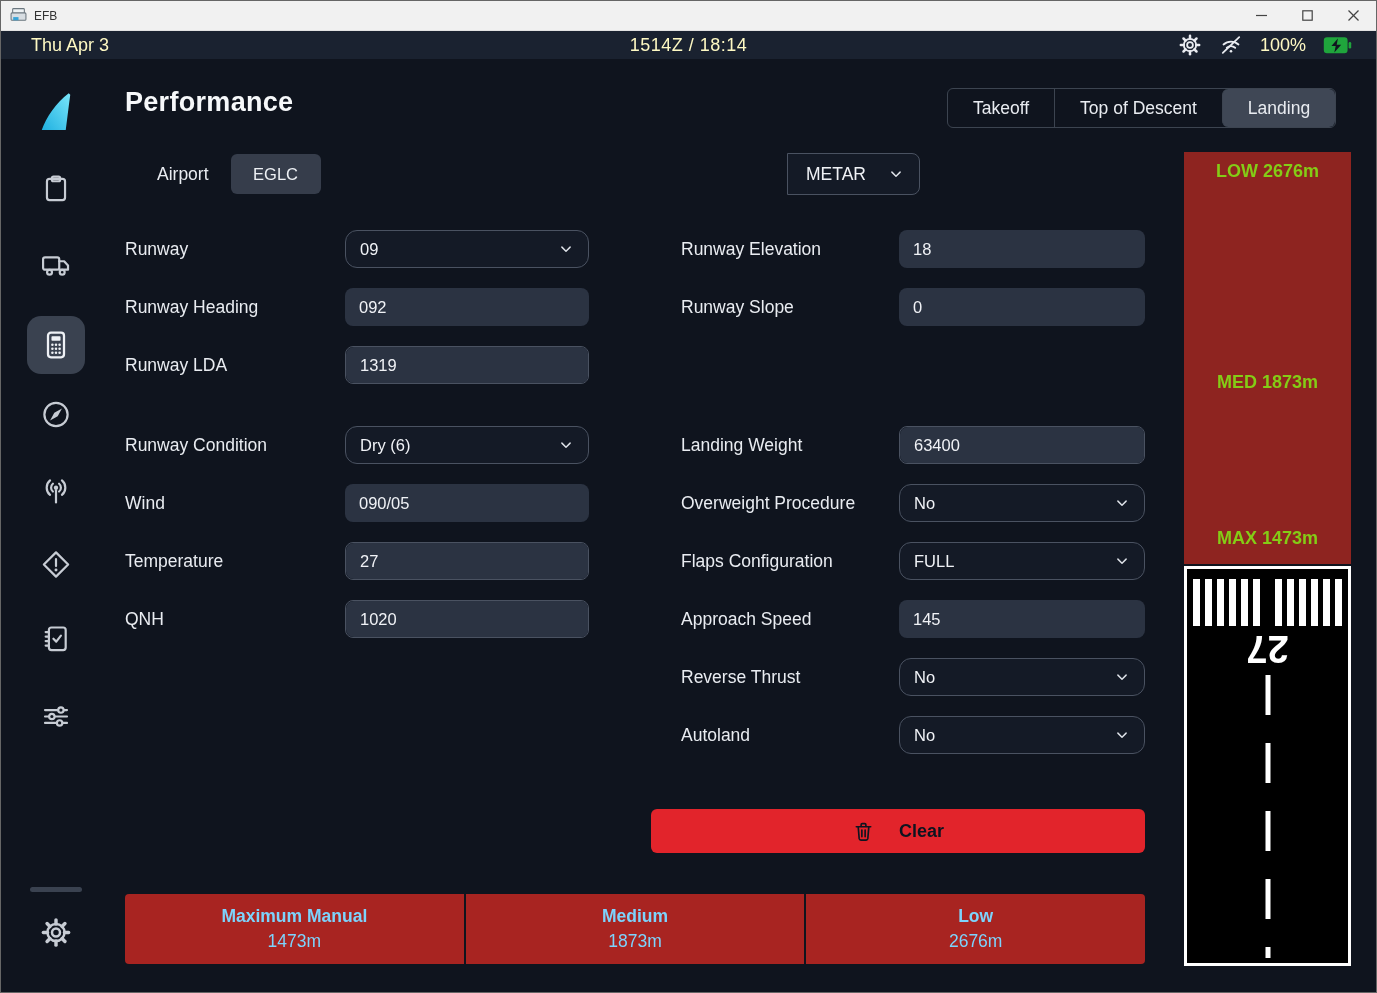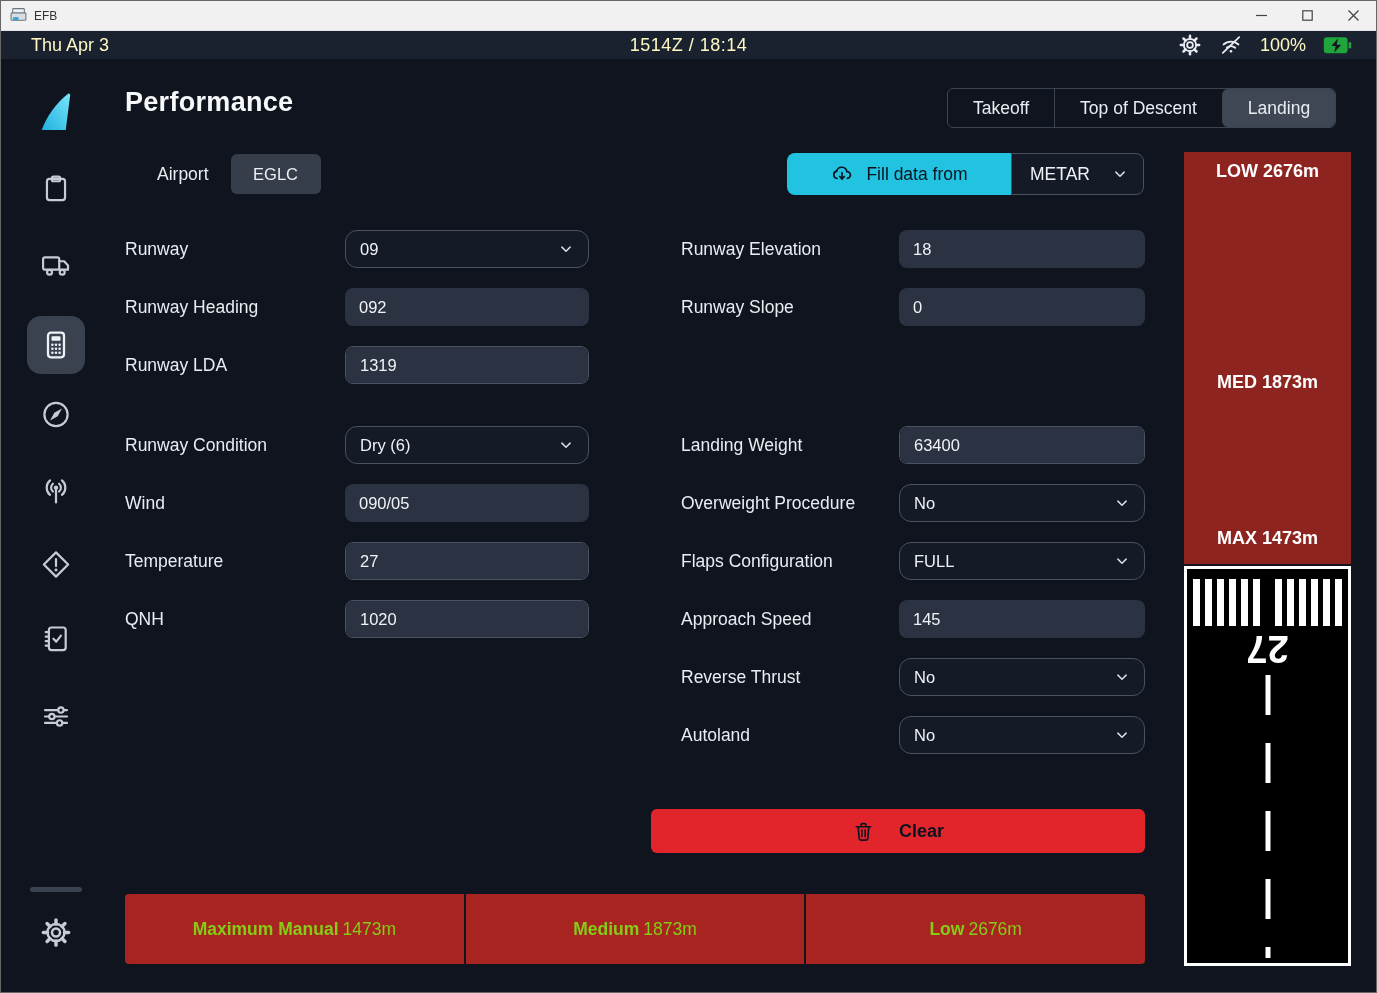--- a/index.html
+++ b/index.html
@@ -74,26 +74,26 @@
   .tinput { width:100%; height:100%; background:#2b3342; border:none; border-radius:8px; color:#f0f2f6; font-size:16.5px; padding:0 14px; font-family:inherit; outline:none; }
   .combo { width:100%; height:100%; display:flex; border:1px solid #4a5261; border-radius:8px; overflow:hidden; background:#141a26; }
   .combo .tinput { flex:1; border-radius:8px 0 0 8px; width:auto; }
   
   .btn-action { position:absolute; top:736px; height:44px; border:none; border-radius:6px; font-size:18px; font-weight:bold; color:#0d1420; display:flex; align-items:center; justify-content:center; gap:13px; font-family:inherit; }
   .btn-action .icon { width:23px; height:23px; color:#0d1420; }
   .btn-calculate { left:124px; width:496px; background:#22c3e0; }
   .btn-clear { left:650px; width:494px; background:#e2242b;gap:24px; }
   
   .results { position:absolute; left:124px; top:821px; width:1020px; height:70px; display:flex; gap:2px; border-radius:4px; overflow:hidden; }
-  .result-cell { flex:1; background:#a82421; color:#84cc16; display:flex; flex-direction:row; align-items:center; justify-content:center; gap:4px; }
+  .result-cell { flex:1; background:#a82421; color:#7dd3fc; display:flex; flex-direction:column; align-items:center; justify-content:center; gap:4px; }
   .result-cell .r-label { font-size:17.5px; font-weight:bold; }
   .result-cell .r-value { font-size:17.5px; }
   
   .autobrake-bar { position:absolute; left:1183px; top:79px; width:167px; height:412px; background:#8e2420; }
-  .ab-text { position:absolute; width:100%; text-align:center; color:#ffffff; font-weight:bold; font-size:18px; }
+  .ab-text { position:absolute; width:100%; text-align:center; color:#84cc16; font-weight:bold; font-size:18px; }
   .ab-low { top:9px; } .ab-med { top:220px; } .ab-max { bottom:15px; }
   .runway-gfx { position:absolute; left:1183px; top:493px; width:167px; height:400px; background:#000; border:3px solid #fff; }
   .threshold { display:flex; justify-content:center; gap:15px; margin-top:10px; }
   .th-group { display:flex; gap:5px; }
   .th-bar { width:7px; height:47px; background:#fff; }
   .rwy-num { display:block; text-align:center; color:#fff; font-size:38px; font-weight:bold; line-height:1; margin-top:4px; transform:rotate(180deg); }
   .centerline { position:absolute; left:50%; transform:translateX(-50%); top:106px; bottom:5px; width:5px;
     background:repeating-linear-gradient(to bottom, #fff 0 40px, transparent 40px 68px); }
   .icon { display:block; }
 </style>
@@ -316,26 +316,20 @@
       <div class="tab">Takeoff</div>
       <div class="tab">Top of Descent</div>
       <div class="tab active">Landing</div>
     </div>
 
     <div class="airport-row">
       <span class="airport-label">Airport</span>
       <button class="airport-btn">EGLC</button>
     </div>
     <div class="fill-group">
-      <button class="fill-btn">
-        <svg class="icon">
-            <use href="#sym-cloud-dl"></use>
-          </svg>
-        <span>Fill data from</span>
-      </button>
       <div class="metar-select">
         <span>METAR</span>
         <svg class="chev">
             <use href="#sym-chevron"></use>
           </svg>
       </div>
     </div>
 
     <div class="fcol fcol-left">
       <div class="frow">

